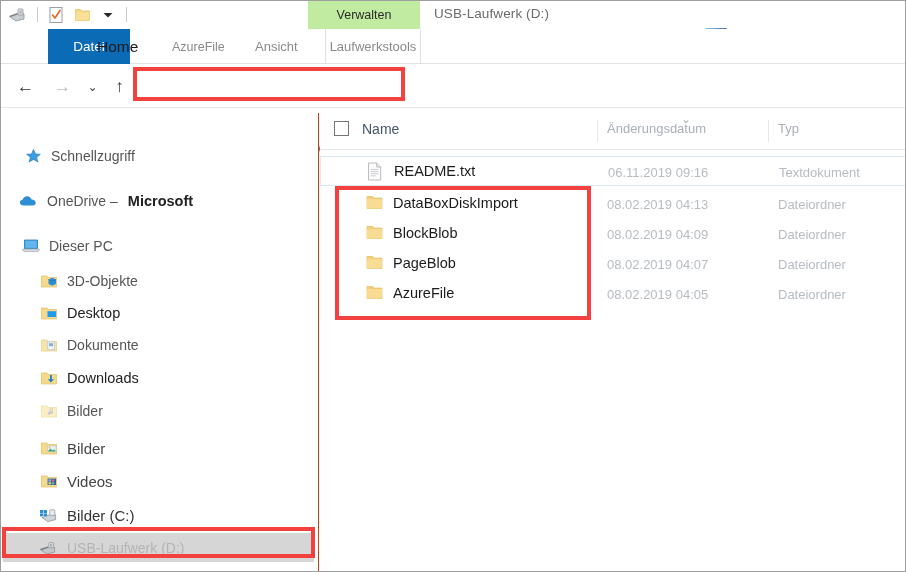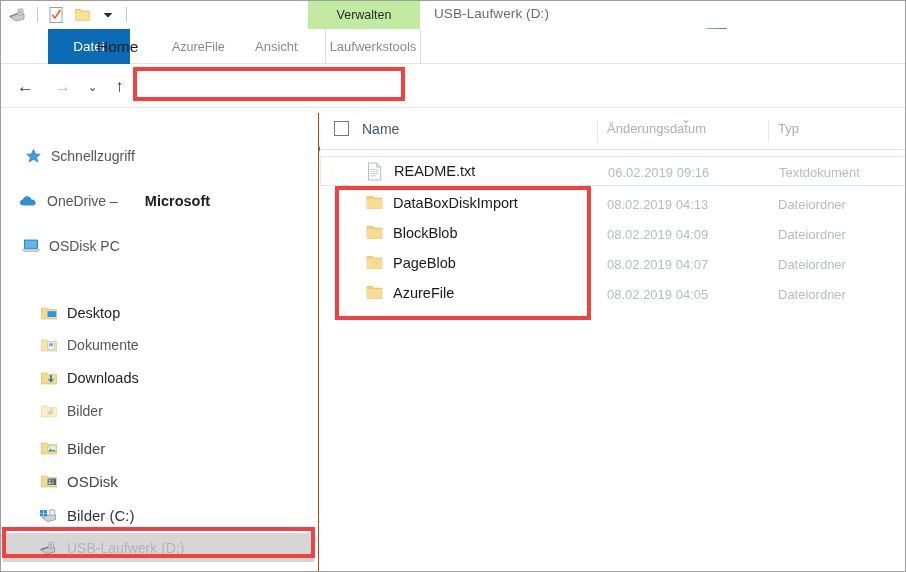--- a/index.html
+++ b/index.html
@@ -179,35 +179,46 @@
 
     <div class="s-item" style="top:73px">
       <span style="width:18px"></span>
       <span class="s-ico">
         <svg width="20" height="14" viewBox="0 0 20 14">
           <path d="M5 11.5 C2.2 11.5 1 10 1 8.4 C1 6.9 2.2 5.7 3.8 5.6 C4.2 3.6 6 2.2 8.1 2.2
                    C10.2 2.2 12 3.6 12.4 5.5 C14.4 5.3 16.2 6.6 16.6 8.3 C17 10 15.8 11.5 13.8 11.5 Z" fill="#2c8fd6"></path>
         </svg>
       </span>
       <span class="s-lbl mid">OneDrive –</span>
-      <span class="s-lbl dark" style="margin-left:27px; font-weight:600;">Microsoft</span>
+      <span class="s-lbl dark" style="margin-left:10px; font-weight:600;">Microsoft</span>
     </div>
 
     <div class="s-item" style="top:118px">
       <span style="width:20px"></span>
       <span class="s-ico">
         <svg width="20" height="16" viewBox="0 0 20 16">
           <path d="M3.5 2 h13 v8.6 h-13 z" fill="#3b9ede" stroke="#2578b5" stroke-width="0.8"></path>
           <path d="M4.4 2.8 h11.2 v7 h-11.2 z" fill="#64b7ee"></path>
           <path d="M1.3 11.2 h17.4 l-1.6 2.4 h-14.2 z" fill="#d4dae0" stroke="#9aa2aa" stroke-width="0.6"></path>
         </svg>
       </span>
-      <span class="s-lbl mid">OSDisk PC</span>
-    </div>
-
+      <span class="s-lbl mid">Dieser PC</span>
+    </div>
+
+    <div class="s-item" style="top:153px">
+      <span style="width:38px"></span>
+      <span class="s-ico">
+        <svg width="19" height="17" viewBox="0 0 19 17">
+          <path d="M1.5 3 h5.5 l1.3 1.5 h8.2 v9.5 h-15 z" fill="#f6d98d" stroke="#e0bf63" stroke-width="0.7"></path>
+          <path d="M8.5 6.5 L12.3 4.8 L16 6.5 L16 11 L12.3 12.8 L8.5 11 Z" fill="#2c8fd6"></path>
+          <path d="M8.5 6.5 L12.3 8.2 L16 6.5" fill="none" stroke="#1d6ea8" stroke-width="0.7"></path>
+        </svg>
+      </span>
+      <span class="s-lbl mid">3D-Objekte</span>
+    </div>
 
     <div class="s-item" style="top:185px">
       <span style="width:38px"></span>
       <span class="s-ico">
         <svg width="19" height="17" viewBox="0 0 19 17">
           <path d="M1.5 3 h5.5 l1.3 1.5 h8.2 v9.5 h-15 z" fill="#f6d98d" stroke="#e0bf63" stroke-width="0.7"></path>
           <rect x="7.5" y="6.2" width="8.6" height="5.8" fill="#1d9bf0"></rect>
         </svg>
       </span>
       <span class="s-lbl dark">Desktop</span>
@@ -265,21 +276,21 @@
       <span class="s-ico">
         <svg width="19" height="17" viewBox="0 0 19 17">
           <path d="M1.5 3 h5.5 l1.3 1.5 h8.2 v9.5 h-15 z" fill="#f6d98d" stroke="#e0bf63" stroke-width="0.7"></path>
           <rect x="7.6" y="5.6" width="8.4" height="6.4" fill="#2b5fa8"></rect>
           <rect x="8.4" y="6.4" width="2.6" height="2.2" fill="#7fb7e8"></rect>
           <rect x="11.6" y="6.4" width="2.6" height="2.2" fill="#e86a5a"></rect>
           <rect x="8.4" y="9.2" width="2.6" height="2.2" fill="#e8d15a"></rect>
           <rect x="11.6" y="9.2" width="2.6" height="2.2" fill="#6fc08a"></rect>
         </svg>
       </span>
-      <span class="s-lbl mid" style="font-size:15px;color:#444">OSDisk</span>
+      <span class="s-lbl mid" style="font-size:15px;color:#444">Videos</span>
     </div>
 
     <div class="s-item" style="top:387px">
       <span style="width:38px"></span>
       <span class="s-ico">
         <svg width="21" height="17" viewBox="0 0 21 17">
           <path d="M3 10.5 L10.6 7.8 L16.6 7.8 L16.6 12.6 L8.8 14.6 Z" fill="#cfd4d9" stroke="#8b9299" stroke-width="0.8"></path>
           <rect x="10.8" y="2.8" width="5" height="5.6" rx="0.8" fill="#e9edf0" stroke="#8b9299" stroke-width="0.7"></rect>
           <rect x="1" y="3" width="7" height="6.4" fill="#ffffff"></rect>
           <rect x="1" y="3" width="3.2" height="3" fill="#2b8fd6"></rect>
@@ -325,21 +336,21 @@
           <path d="M10.7 1 v4 h4" fill="#eaecee" stroke="#b9bcc0" stroke-width="1"></path>
           <g stroke="#c7cace" stroke-width="0.9">
             <path d="M4.6 7.5 h7.6"></path>
               <path d="M4.6 9.6 h7.6"></path>
             <path d="M4.6 11.7 h7.6"></path>
               <path d="M4.6 13.8 h5.2"></path>
           </g>
         </svg>
       </span>
       <span class="r-name">README.txt</span>
-      <span class="r-date">06.02.2019 09:16</span>
+      <span class="r-date">06.11.2019 09:16</span>
       <span class="r-typ">Textdokument</span>
     </div>
 
     <div class="row" style="top:80px">
       <span class="r-ico">
         <svg width="19" height="18" viewBox="0 0 19 18">
           <path d="M2 2.5 h5.6 l1.3 1.6 h8 v10.4 h-14.9 z" fill="#f3cf7d" stroke="#e0bb5c" stroke-width="0.7"></path>
           <path d="M2 5 h14.9 v9.5 h-14.9 z" fill="#f8dc93"></path>
         </svg>
       </span>

